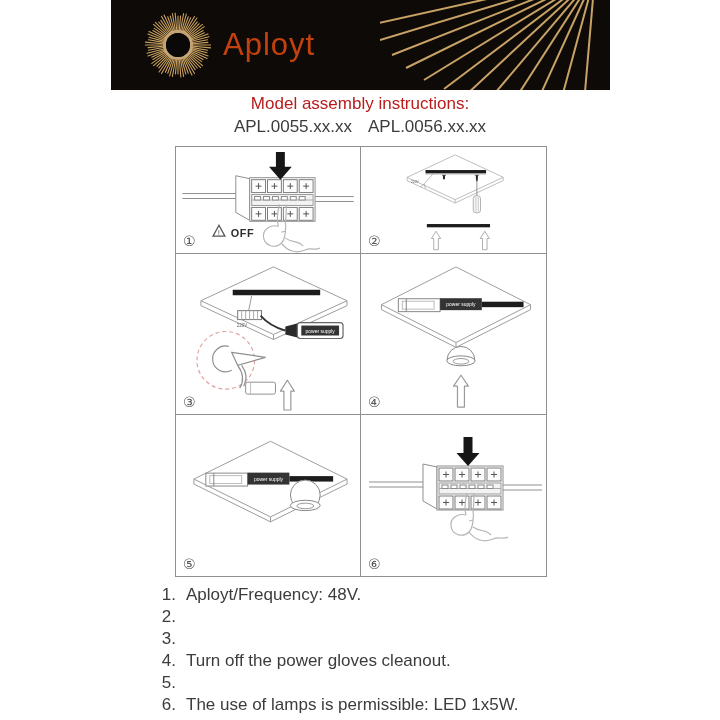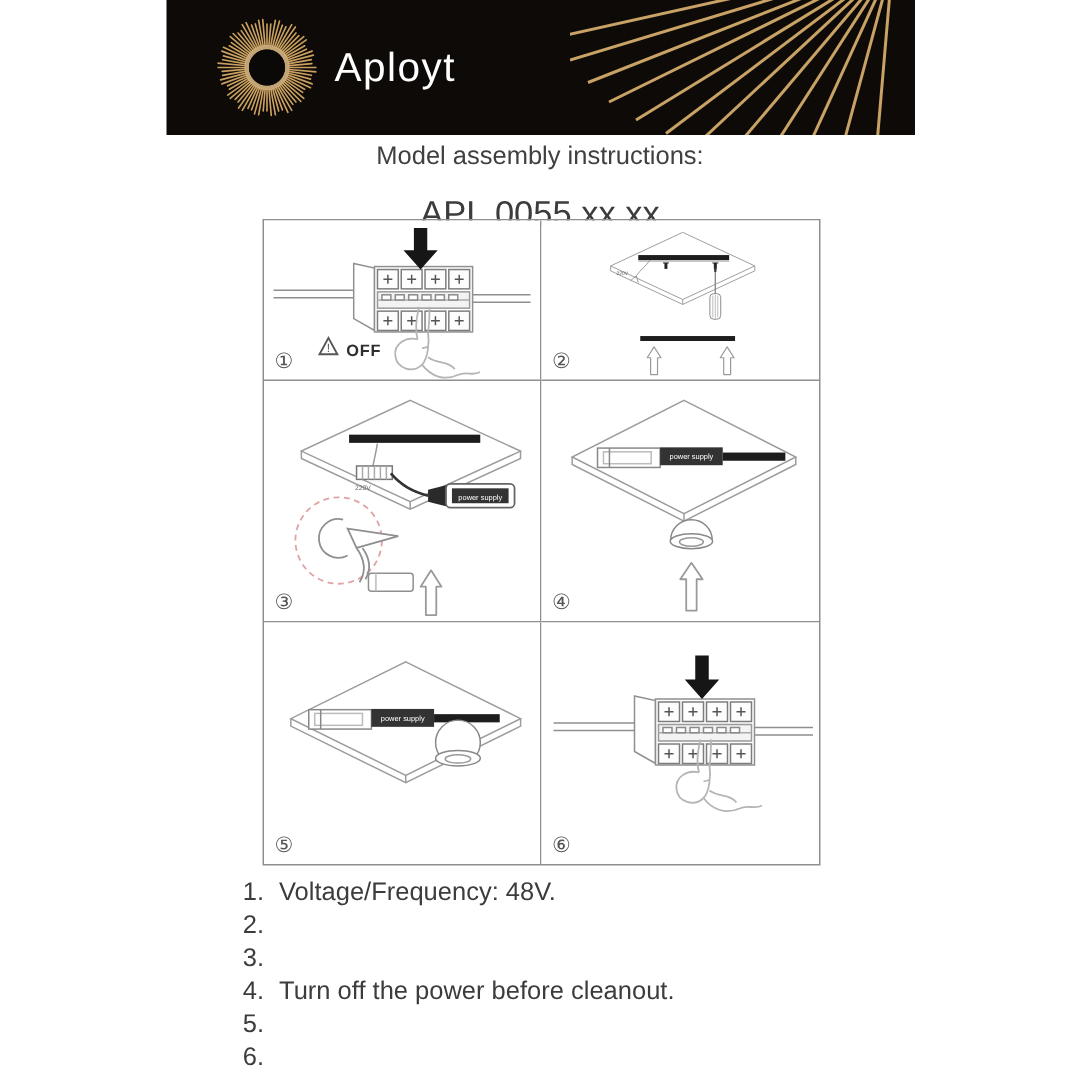--- a/index.html
+++ b/index.html
@@ -3,28 +3,28 @@
 <meta charset="utf-8">
 <style>
   html,body{margin:0;padding:0;background:#fff;}
   .page{position:relative;width:720px;height:720px;background:#ffffff;overflow:hidden;
         font-family:"Liberation Sans",sans-serif;color:#3a3a3a;}
 
   
   .banner{position:absolute;left:111px;top:0;width:499px;height:90px;background:#0d0a08;
           display:flex;align-items:center;overflow:hidden;}
   .sunburst{position:relative;margin-left:34px;width:66px;height:66px;flex:0 0 auto;z-index:2;}
-  .brand{margin-left:12px;font-size:27px;letter-spacing:1px;color:#ffffff;z-index:2;font-weight:400;}
+  .brand{margin-left:12px;font-size:31px;letter-spacing:1px;color:#c2410c;z-index:2;font-weight:400;}
   .rays{position:absolute;right:0;top:0;width:230px;height:90px;}
 
   
   .title{position:absolute;left:0;top:94px;width:720px;text-align:center;
-         font-size:17px;font-weight:500;color:#404040;}
+         font-size:17px;font-weight:500;color:#b91c1c;}
   .models{position:absolute;left:0;top:117px;width:720px;display:flex;justify-content:center;gap:16px;
-          font-size:23px;font-weight:500;color:#3c3c3c;margin-top:12px;}
+          font-size:17px;font-weight:500;color:#3c3c3c;}
 
   
   .grid{position:absolute;left:175px;top:146px;width:372px;height:431px;
         display:grid;grid-template-columns:185px 185px;grid-template-rows:107px 161px 161px;
         border:1px solid #8f8f8f;box-sizing:border-box;}
   .cell{position:relative;border-right:1px solid #8f8f8f;border-bottom:1px solid #8f8f8f;box-sizing:border-box;background:#fff;}
   .cell:nth-child(2n){border-right:none;}
   .cell:nth-child(5),.cell:nth-child(6){border-bottom:none;}
   .cell svg{display:block;width:100%;height:100%;}
   .pnum{position:absolute;left:7px;bottom:5px;font-size:14px;color:#565656;
@@ -84,20 +84,21 @@
         <line x1="215" y1="-25" x2="158" y2="100"></line>
         <line x1="215" y1="-25" x2="182" y2="97"></line>
         <line x1="215" y1="-25" x2="205" y2="92"></line>
       </g>
     </svg>
   </div>
 
   <div class="title">Model assembly instructions:</div>
   <div class="models">
     <span>APL.0055.xx.xx</span>
+    <span>APL.0056.xx.xx</span>
   </div>
 
   <div class="grid">
 
     <div class="cell">
       <svg viewBox="0 0 185 107">
         <path d="M6,47 H62 M6,52 H62 M140,50 H179 M140,55 H179" stroke="#8f8f8f" fill="none"></path>
         <polygon points="60,29 74,32 74,74 60,66" fill="#fff" stroke="#8f8f8f"></polygon>
         <rect x="74" y="31" width="66" height="44" fill="#fff" stroke="#8f8f8f"></rect>
         <g fill="#fdfdfd" stroke="#7d7d7d">
@@ -283,33 +284,34 @@
           </g>
         </g>
       </svg>
       <span class="pnum">⑥</span>
     </div>
   </div>
 
   <div class="instructions">
     <div class="ins-row">
       <span class="ins-num">1.</span>
-      <span class="ins-text">Voltage/Frequency: 48V.</span>
+      <span class="ins-text">Aployt/Frequency: 48V.</span>
     </div>
     <div class="ins-row">
       <span class="ins-num">2.</span>
     </div>
     <div class="ins-row">
       <span class="ins-num">3.</span>
     </div>
     <div class="ins-row">
       <span class="ins-num">4.</span>
-      <span class="ins-text">Turn off the power before cleanout.</span>
+      <span class="ins-text">Turn off the power gloves cleanout.</span>
     </div>
     <div class="ins-row">
       <span class="ins-num">5.</span>
     </div>
     <div class="ins-row">
       <span class="ins-num">6.</span>
+      <span class="ins-text">The use of lamps is permissible: LED 1x5W.</span>
     </div>
   </div>
 
 </div>
 
 </body></html>

